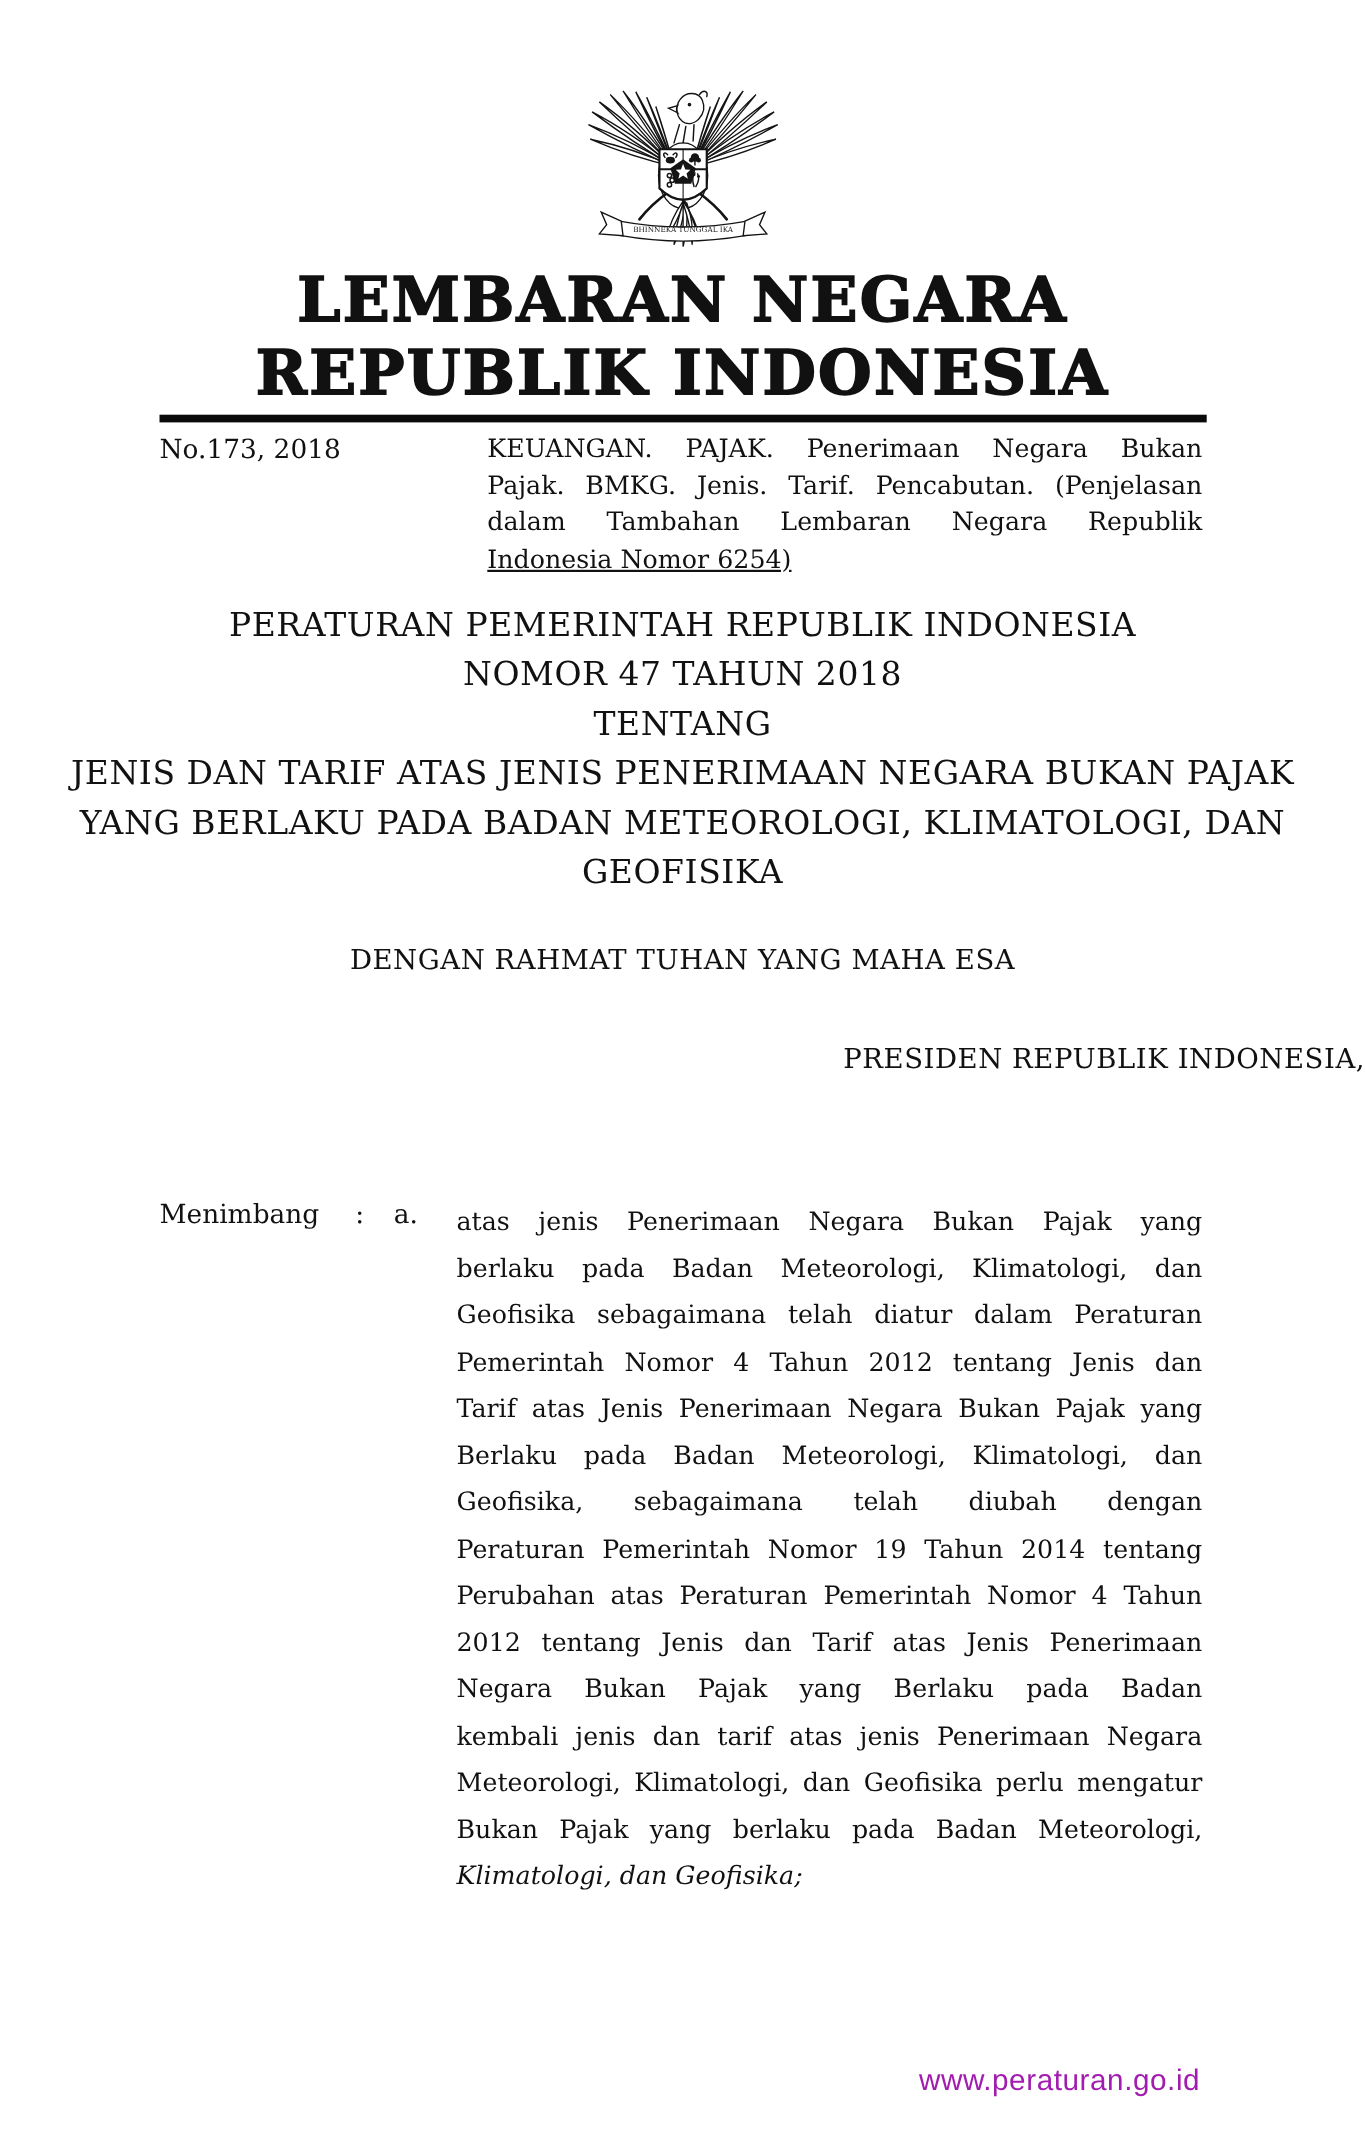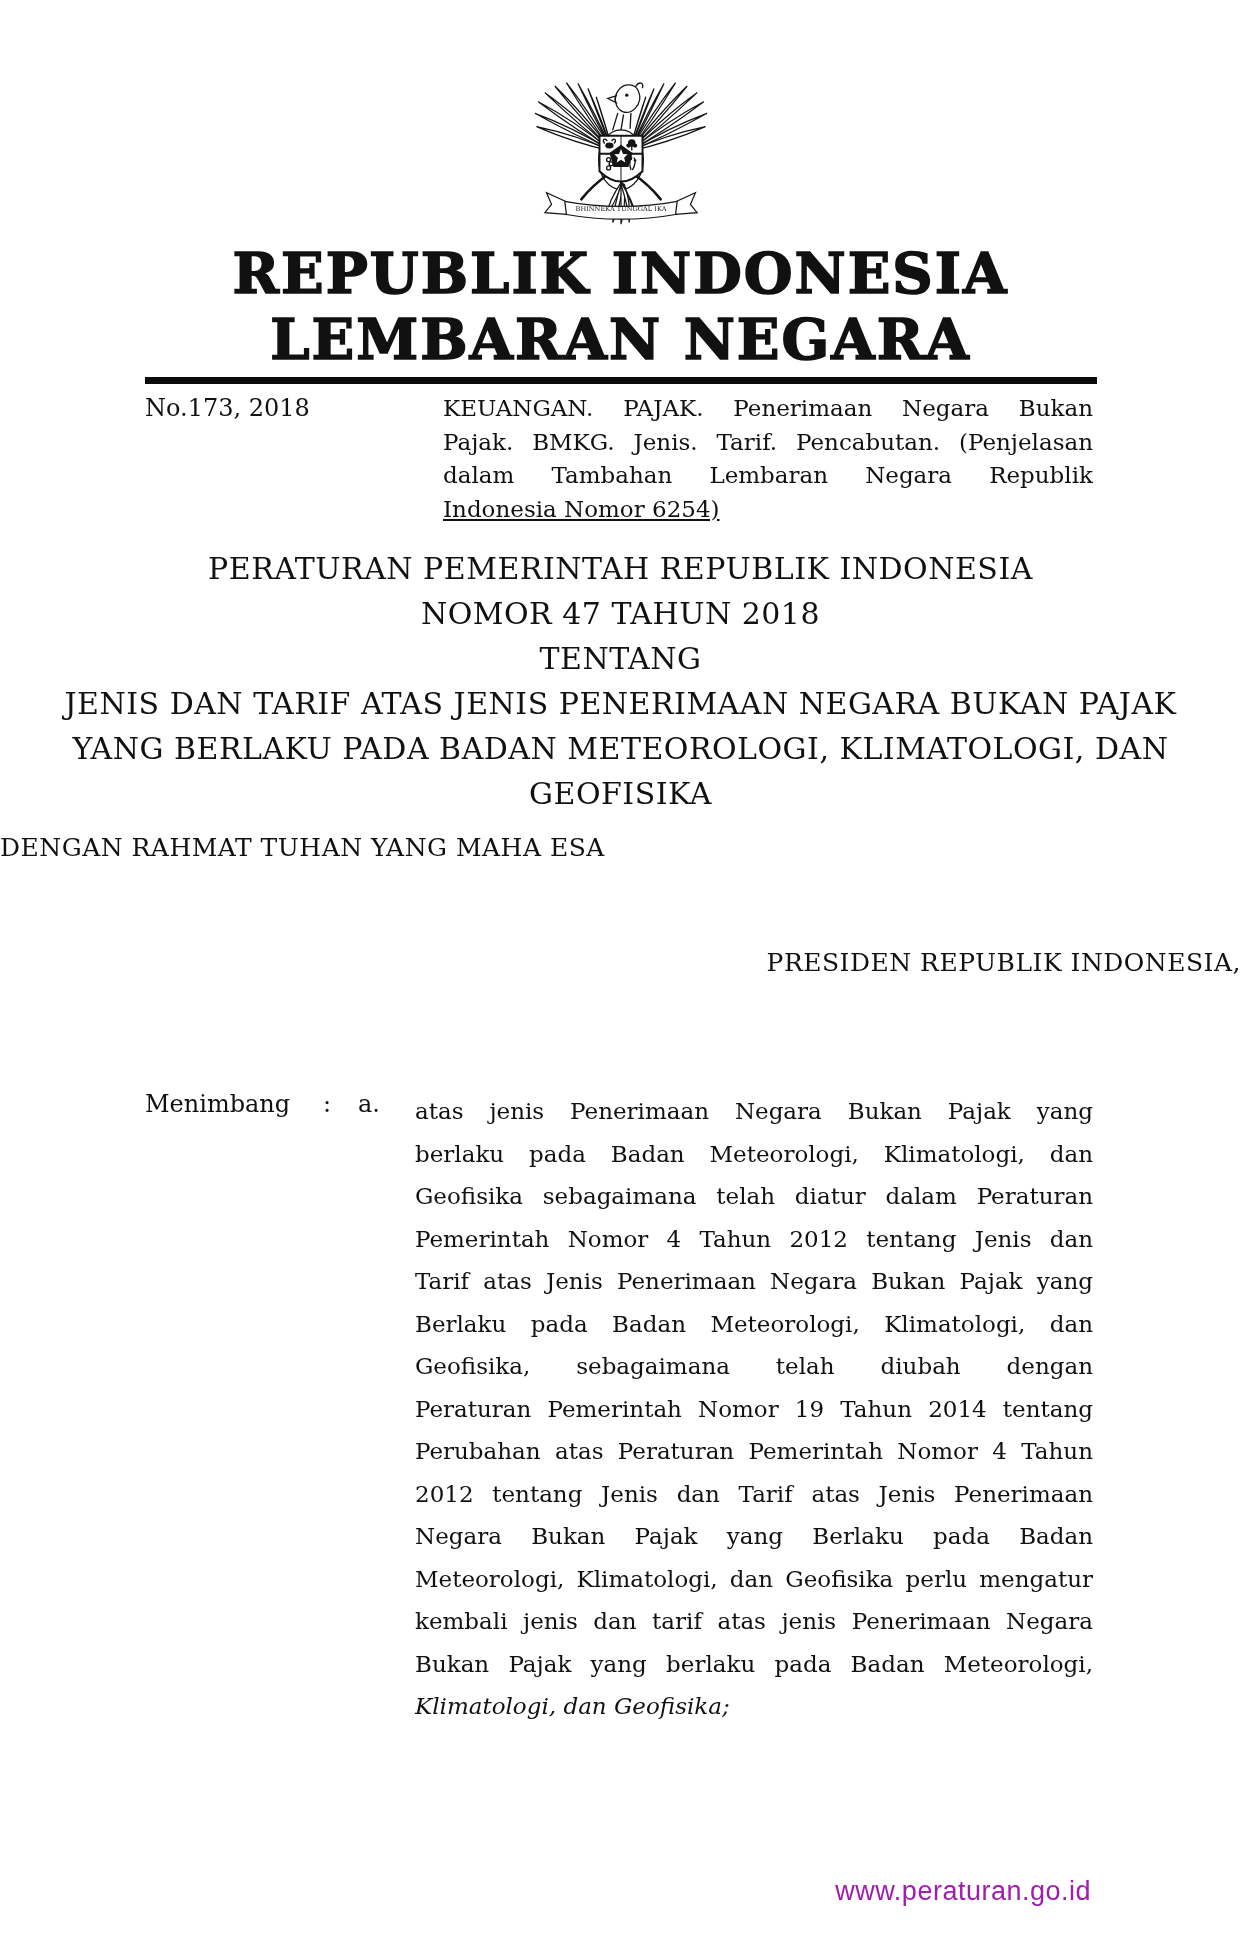--- a/index.html
+++ b/index.html
@@ -37,21 +37,21 @@
   }
   .gazette-subject .jline{text-align:justify;text-align-last:justify;}
   .gazette-subject .jline.last{text-align-last:left;text-decoration:underline;}
 
   
   .doc-title{
     position:absolute;top:546px;left:0;right:0;
     text-align:center;font-size:30px;line-height:45px;
     letter-spacing:0.5px;
   }
-  .invocation{position:absolute;top:833px;left:0;right:0;text-align:left;font-size:25px;letter-spacing:0.5px;}
+  .invocation{position:absolute;top:858px;left:0;right:0;text-align:center;font-size:25px;letter-spacing:0.5px;}
   .issuer{position:absolute;top:948px;left:0;right:0;text-align:right;font-size:25px;letter-spacing:0.5px;}
 
   
   .preamble{position:absolute;top:1090px;left:145px;width:952px;font-size:24px;}
   .preamble-label{position:absolute;left:0;top:0;}
   .preamble-colon{position:absolute;left:178px;top:0;}
   .preamble-letter{position:absolute;left:213px;top:0;}
   .preamble-lines{
     margin-left:270px;width:678px;
     font-size:23px;line-height:42.5px;
@@ -170,22 +170,22 @@
 
         <g>
           <path class="solid" d="M110,84 L124,94 L119,111 L101,111 L96,94 Z"></path>
           <polygon fill="#ffffff" points="110,89 112.4,95.2 118,95.6 113.8,99.6 115.2,105.4 110,102 104.8,105.4 106.2,99.6 102,95.6 107.6,95.2"></polygon>
         </g>
       </g>
     </svg>
   </div>
 
   <div class="masthead">
+    <div>LEMBARAN NEGARA</div>
     <div>REPUBLIK INDONESIA</div>
-    <div>LEMBARAN NEGARA</div>
   </div>
 
   <div class="rule"></div>
 
   <div class="gazette">
     <div class="gazette-number">No.173, 2018</div>
     <div class="gazette-subject">
         <div class="jline">KEUANGAN. PAJAK. Penerimaan Negara Bukan</div>
         <div class="jline">Pajak. BMKG. Jenis. Tarif. Pencabutan. (Penjelasan</div>
         <div class="jline">dalam Tambahan Lembaran Negara Republik</div>
@@ -214,22 +214,22 @@
         <div class="jline">berlaku pada Badan Meteorologi, Klimatologi, dan</div>
         <div class="jline">Geofisika sebagaimana telah diatur dalam Peraturan</div>
         <div class="jline">Pemerintah Nomor 4 Tahun 2012 tentang Jenis dan</div>
         <div class="jline">Tarif atas Jenis Penerimaan Negara Bukan Pajak yang</div>
         <div class="jline">Berlaku pada Badan Meteorologi, Klimatologi, dan</div>
         <div class="jline">Geofisika, sebagaimana telah diubah dengan</div>
         <div class="jline">Peraturan Pemerintah Nomor 19 Tahun 2014 tentang</div>
         <div class="jline">Perubahan atas Peraturan Pemerintah Nomor 4 Tahun</div>
         <div class="jline">2012 tentang Jenis dan Tarif atas Jenis Penerimaan</div>
         <div class="jline">Negara Bukan Pajak yang Berlaku pada Badan</div>
+        <div class="jline">kembali jenis dan tarif atas jenis Penerimaan Negara</div>
         <div class="jline">Meteorologi, Klimatologi, dan Geofisika perlu mengatur</div>
-        <div class="jline">kembali jenis dan tarif atas jenis Penerimaan Negara</div>
         <div class="jline">Bukan Pajak yang berlaku pada Badan Meteorologi,</div>
         <div class="jline last">Klimatologi, dan Geofisika;</div>
       </div>
   </div>
 
   <div class="footer-url">www.peraturan.go.id</div>
 
 </div>
 
 </body></html>

